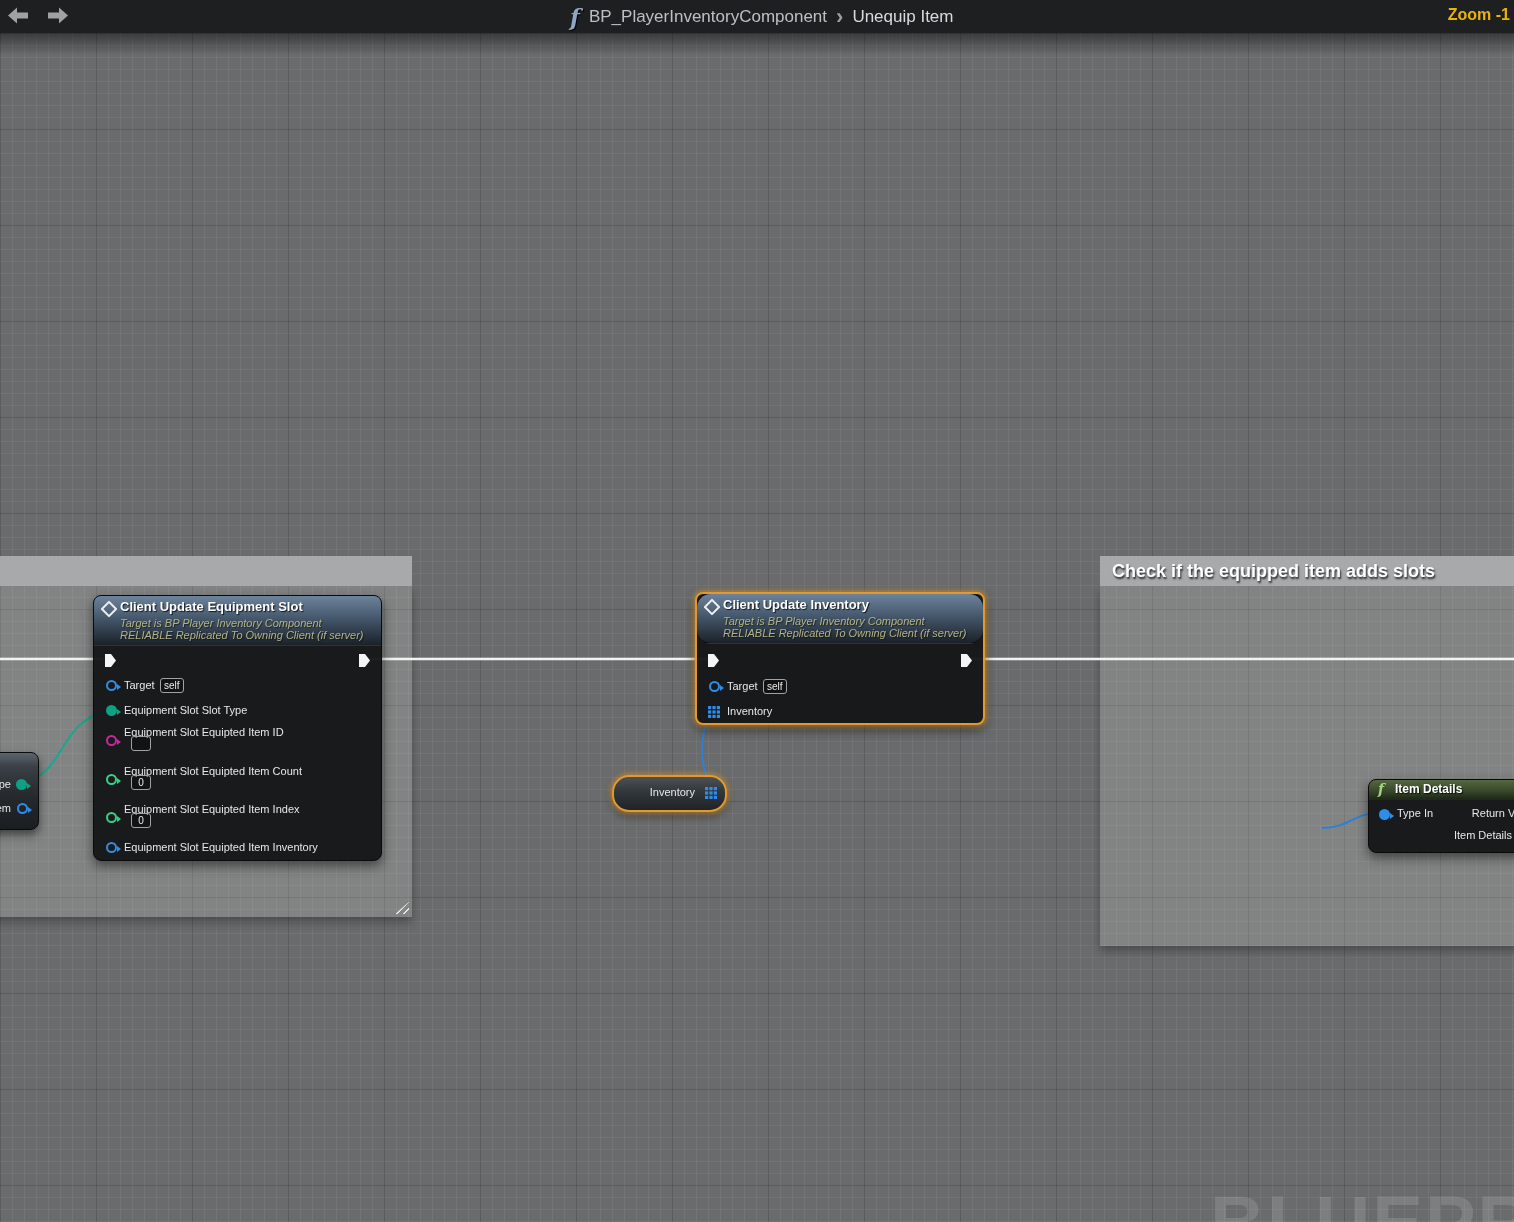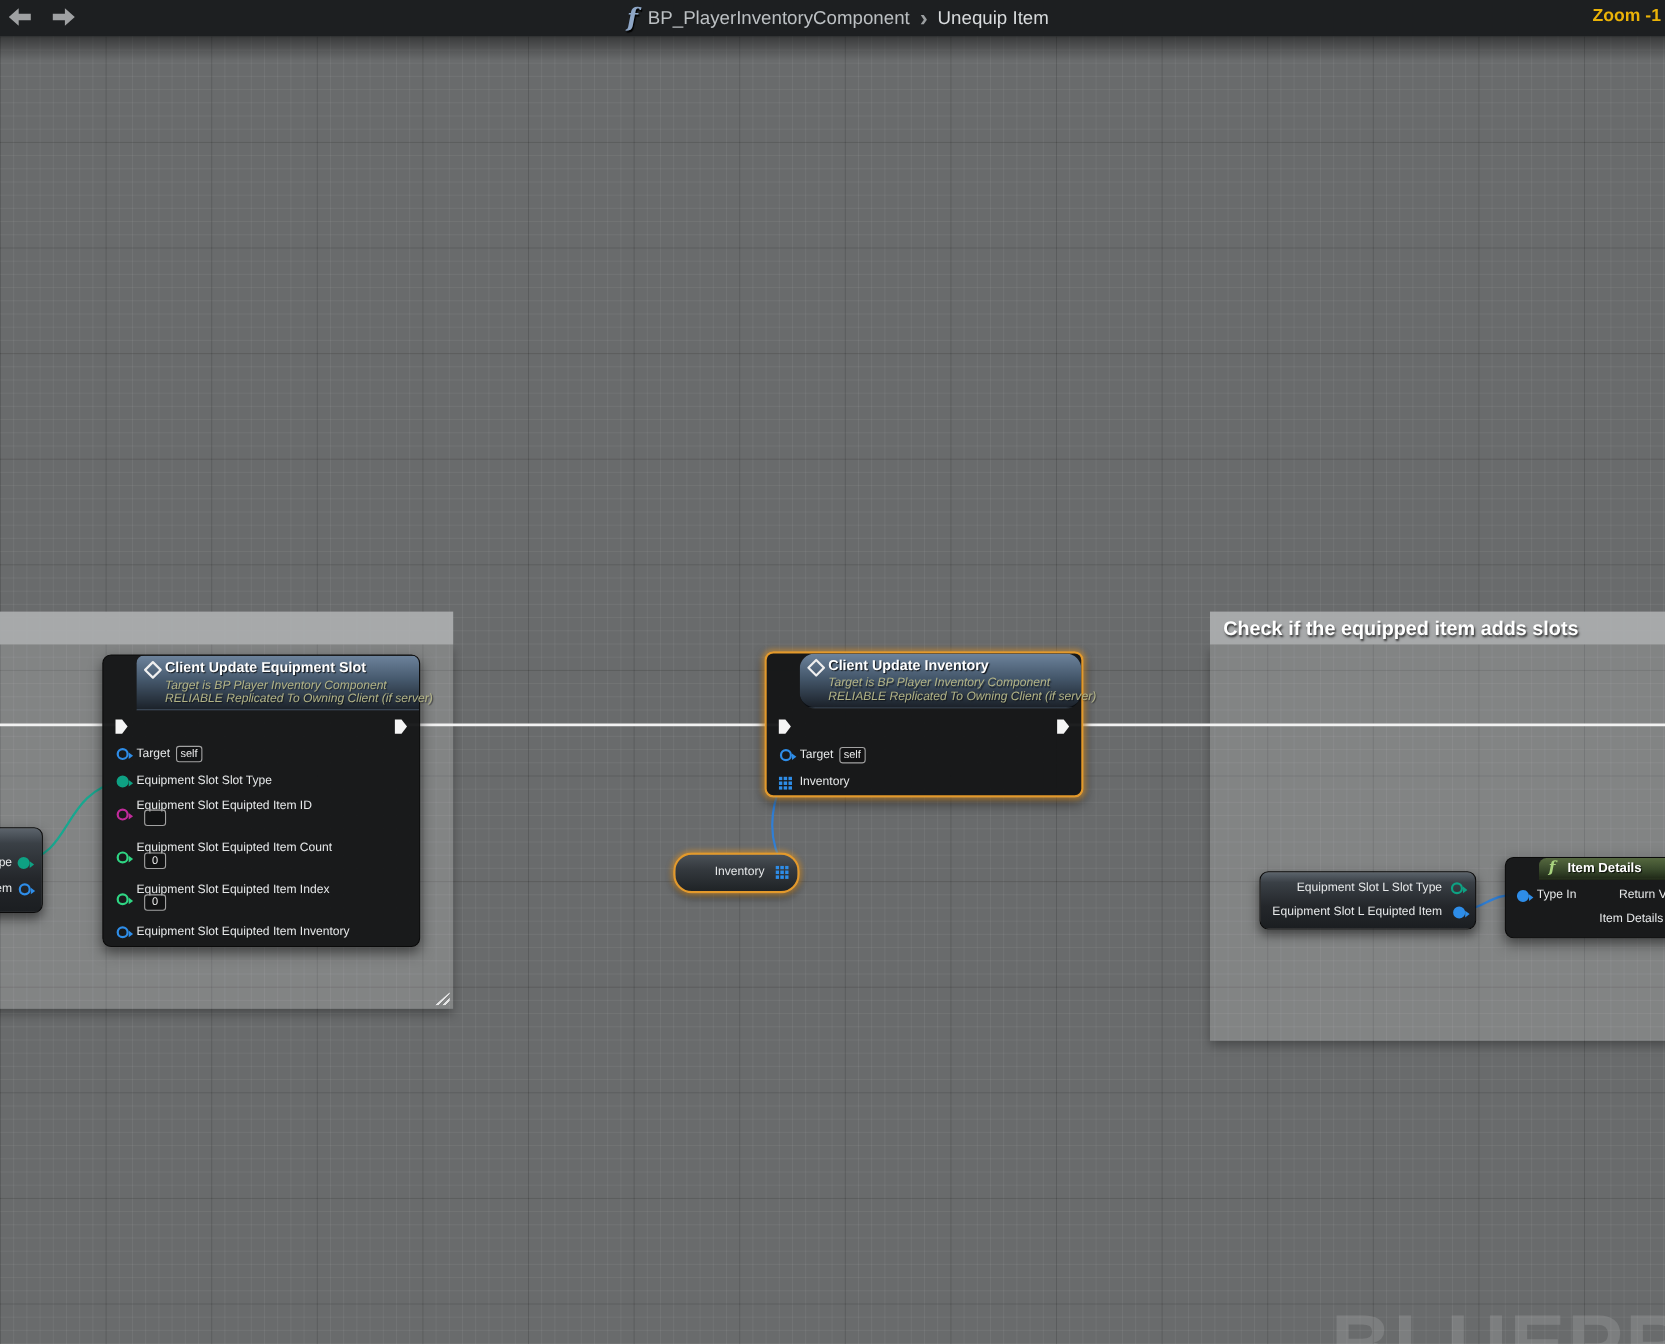--- a/index.html
+++ b/index.html
@@ -49,21 +49,21 @@
   
   .wires{position:absolute;left:0;top:0;width:1514px;height:1189px;z-index:5;pointer-events:none;}
   .wires path{pointer-events:stroke;}
 
   
   .node{position:absolute;background:rgba(21,22,23,0.96);border:1px solid #0a0a0a;border-radius:8px;
         box-shadow:0 5px 12px rgba(0,0,0,0.5);z-index:10;}
   .node.selected{border:2px solid #e3992b;box-shadow:0 0 5px 2px rgba(227,153,43,0.55),0 5px 12px rgba(0,0,0,0.5);}
   .nhead{position:absolute;left:0;top:0;right:0;border-radius:7px 7px 0 0;
         background:linear-gradient(180deg,#6d839c 0%,#45586c 45%,#1b2129 100%);
-        border-bottom:1px solid rgba(0,0,0,0.6);margin-left:30px;}
+        border-bottom:1px solid rgba(0,0,0,0.6);}
   .nhead.green{background:linear-gradient(180deg,#55683f 0%,#394a2c 55%,#1f2817 100%);}
   .ntitle{position:absolute;left:26px;top:3px;font-size:13px;font-weight:bold;color:#fff;
         text-shadow:1px 1px 1px rgba(0,0,0,0.8);white-space:nowrap;}
   .nsub{position:absolute;left:26px;font-size:11px;font-style:italic;color:#b2b386;white-space:nowrap;
         text-shadow:1px 1px 1px rgba(0,0,0,0.5);}
   .diamond{position:absolute;left:9px;top:7px;width:8px;height:8px;border:2px solid #efefef;
         transform:rotate(45deg);border-radius:1px;}
   .fnicon{position:absolute;left:9px;top:1px;font-family:"DejaVu Serif",serif;font-style:italic;
         font-weight:bold;font-size:14px;color:#a8d37e;}
   .plabel{position:absolute;font-size:11px;color:#e6e8e9;white-space:nowrap;text-align:right;}
@@ -212,26 +212,20 @@
       <rect x="0" y="4.4" width="3.2" height="3.2"></rect>
           <rect x="4.4" y="4.4" width="3.2" height="3.2"></rect>
           <rect x="8.8" y="4.4" width="3.2" height="3.2"></rect>
       <rect x="0" y="8.8" width="3.2" height="3.2"></rect>
           <rect x="4.4" y="8.8" width="3.2" height="3.2"></rect>
           <rect x="8.8" y="8.8" width="3.2" height="3.2"></rect>
         </g>
       </svg>
   </div>
 
-  <div class="gnode" style="left:1145px;top:759px;width:195px;height:51px;">
-    <span class="plabel right" style="right:30px;top:8px;">Equipment Slot L Slot Type</span>
-    <span class="pin" style="--pc:#0ea183;right:11px;top:9px;"></span>
-    <span class="plabel right" style="right:30px;top:30px;">Equipment Slot L Equipted Item</span>
-    <span class="pin filled" style="--pc:#2e8de8;right:9px;top:31px;"></span>
-  </div>
 
   <div class="node" style="left:1368px;top:746px;width:160px;height:72px;border-radius:8px 0 0 8px;">
     <div class="nhead green" style="height:19px;">
       <span class="fnicon">f</span>
       <div class="ntitle" style="top:2px;font-size:12px;">Item Details</div>
     </div>
     <span class="pin filled" style="--pc:#2e8de8;left:10px;top:29px;"></span>
     <span class="plabel" style="left:28px;top:27px;">Type In</span>
     <span class="plabel right" style="right:6px;top:27px;">Return Val</span>
     <span class="plabel right" style="right:6px;top:49px;">Item Details C</span>

